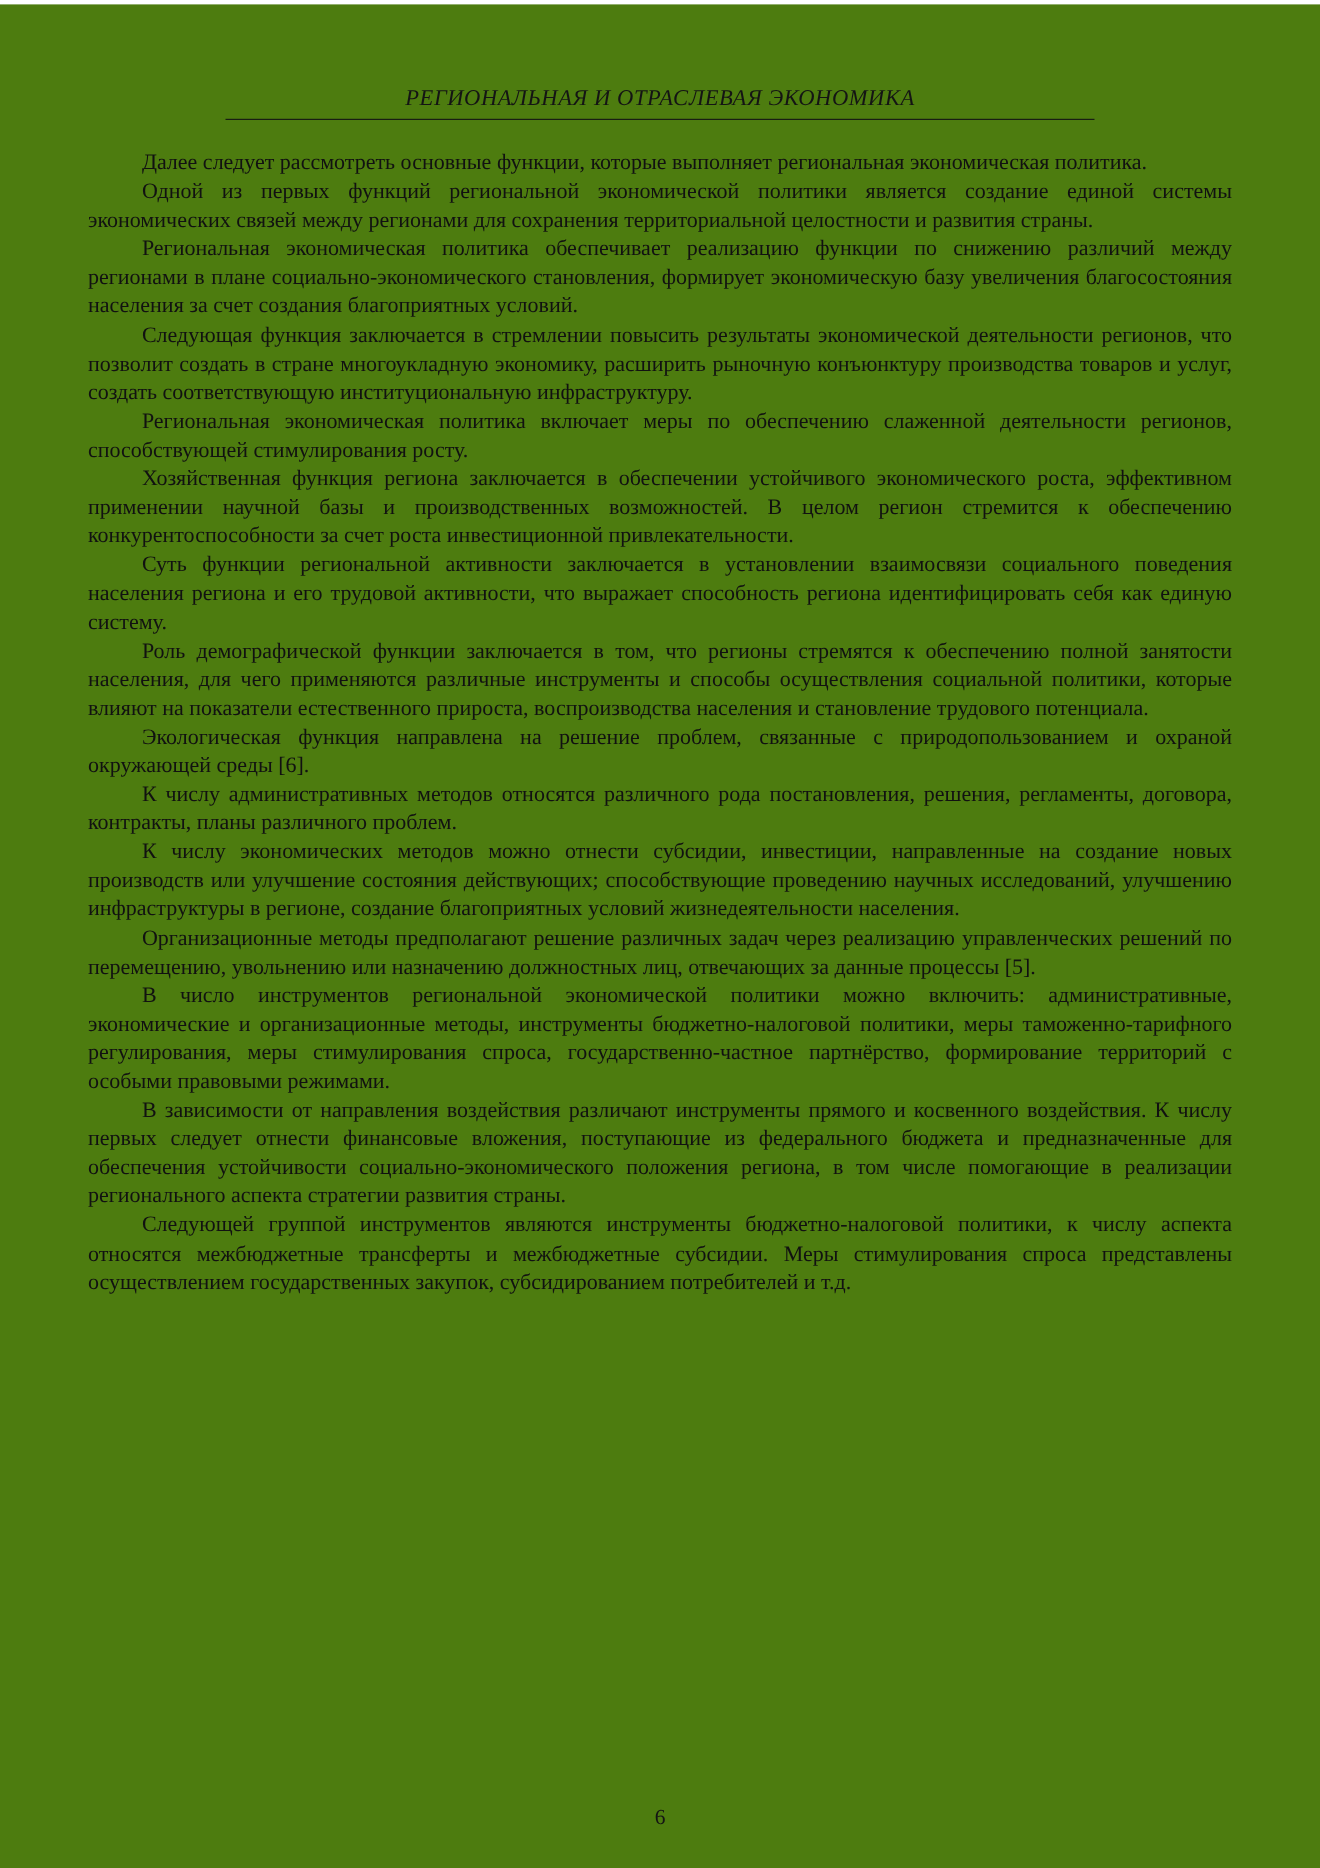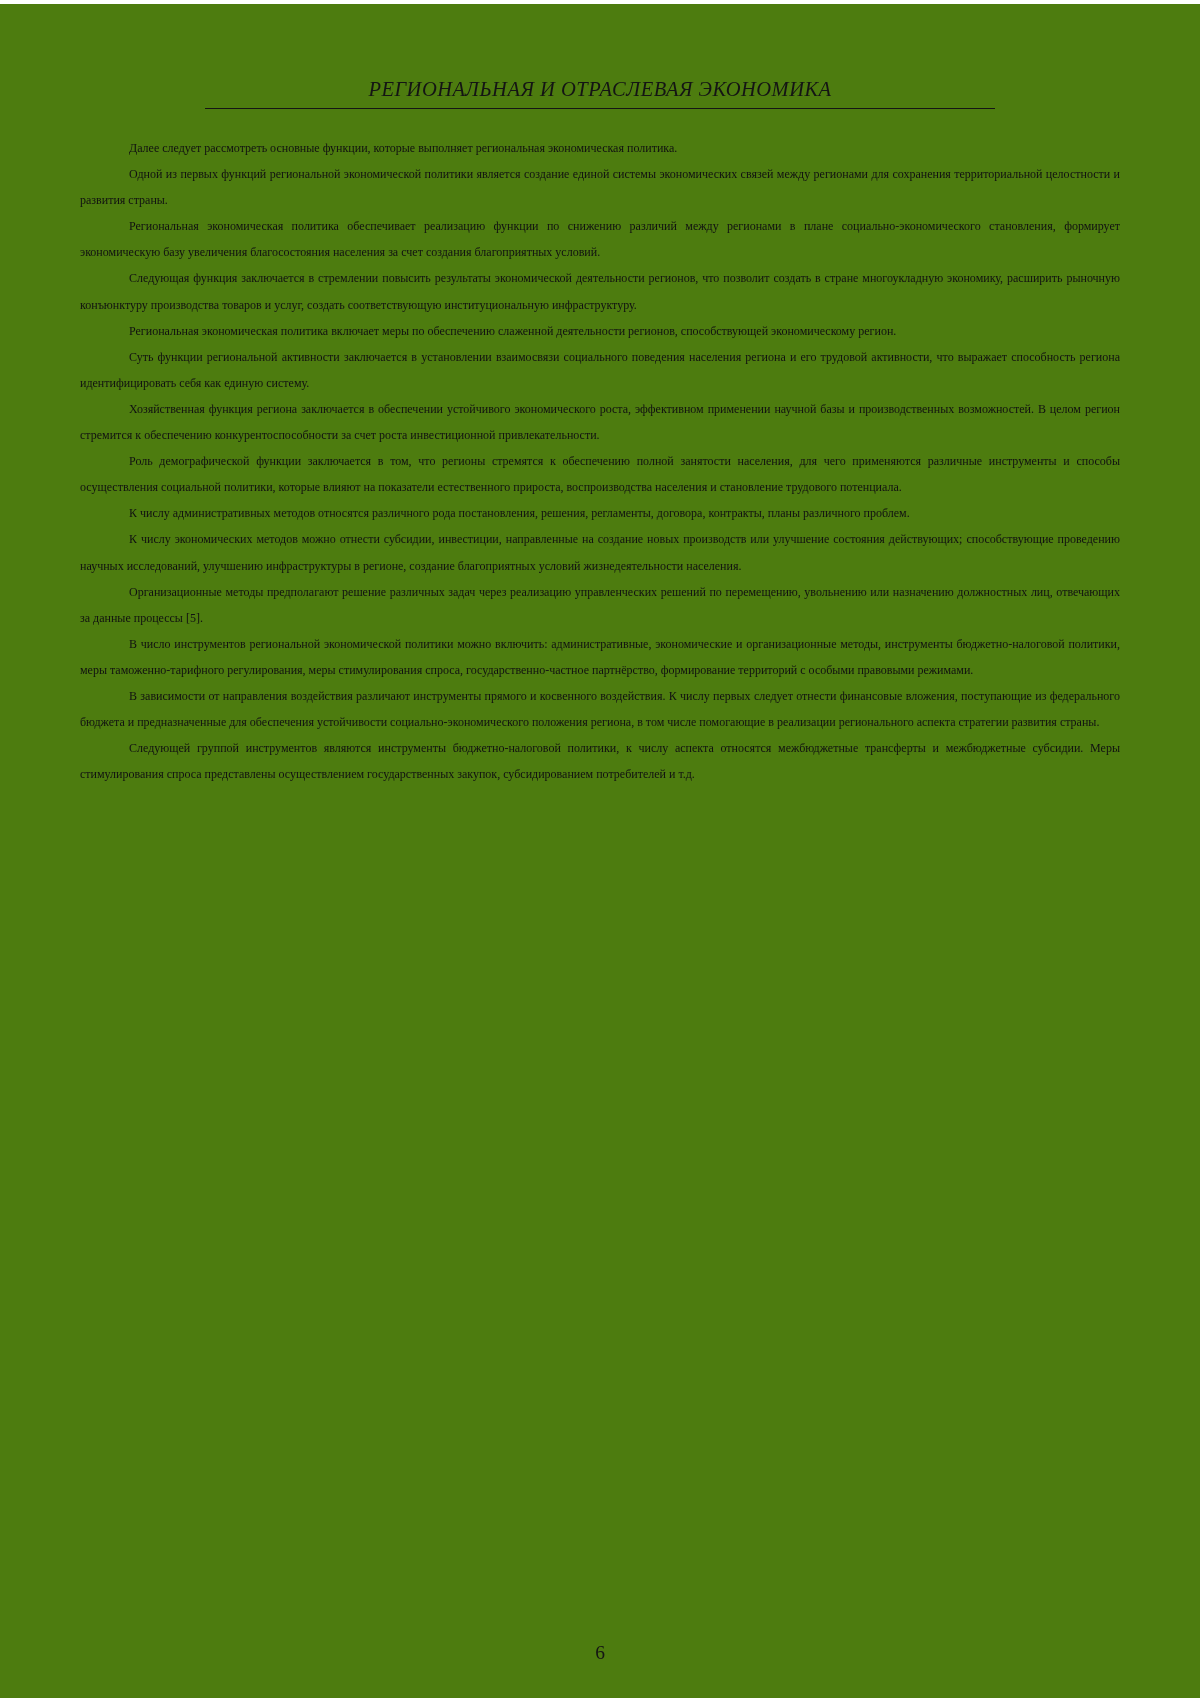--- a/index.html
+++ b/index.html
@@ -29,21 +29,21 @@
   }
   .head-rule {
     width: 790px;
     margin: 7px auto 0 auto;
     border: 0;
     border-top: 1.8px solid #151515;
     height: 0;
   }
   .body-text {
     margin-top: 26px;
-    font-size: 12px;
+    font-size: 20px;
     line-height: 26.1px;
     text-align: justify;
     hyphens: auto;
     -webkit-hyphens: auto;
   }
   .body-text p {
     margin: 0;
     padding: 0;
     text-indent: 49px;
   }
@@ -64,24 +64,25 @@
 
   <div class="running-head">РЕГИОНАЛЬНАЯ И ОТРАСЛЕВАЯ ЭКОНОМИКА</div>
 
   <hr class="head-rule">
 
   <div class="body-text">
     <p>Далее следует рассмотреть основные функции, которые выполняет региональная экономическая политика.</p>
     <p>Одной из первых функций региональной экономической политики является создание единой системы экономических связей между регионами для сохранения территориальной целостности и развития страны.</p>
     <p>Региональная экономическая политика обеспечивает реализацию функции по снижению различий между регионами в плане социально-экономического становления, формирует экономическую базу увеличения благосостояния населения за счет создания благоприятных условий.</p>
     <p>Следующая функция заключается в стремлении повысить результаты экономической деятельности регионов, что позволит создать в стране многоукладную экономику, расширить рыночную конъюнктуру производства товаров и услуг, создать соответствующую институциональную инфраструктуру.</p>
-    <p>Региональная экономическая политика включает меры по обеспечению слаженной деятельности регионов, способствующей экономическому регион.</p>
+    <p>Региональная экономическая политика включает меры по обеспечению слаженной деятельности регионов, способствующей стимулирования росту.</p>
+    <p>Хозяйственная функция региона заключается в обеспечении устойчивого экономического роста, эффективном применении научной базы и производственных возможностей. В целом регион стремится к обеспечению конкурентоспособности за счет роста инвестиционной привлекательности.</p>
     <p>Суть функции региональной активности заключается в установлении взаимосвязи социального поведения населения региона и его трудовой активности, что выражает способность региона идентифицировать себя как единую систему.</p>
-    <p>Хозяйственная функция региона заключается в обеспечении устойчивого экономического роста, эффективном применении научной базы и производственных возможностей. В целом регион стремится к обеспечению конкурентоспособности за счет роста инвестиционной привлекательности.</p>
     <p>Роль демографической функции заключается в том, что регионы стремятся к обеспечению полной занятости населения, для чего применяются различные инструменты и способы осуществления социальной политики, которые влияют на показатели естественного прироста, воспроизводства населения и становление трудового потенциала.</p>
+    <p>Экологическая функция направлена на решение проблем, связанные с природопользованием и охраной окружающей среды [6].</p>
     <p>К числу административных методов относятся различного рода постановления, решения, регламенты, договора, контракты, планы различного проблем.</p>
     <p>К числу экономических методов можно отнести субсидии, инвестиции, направленные на создание новых производств или улучшение состояния действующих; способствующие проведению научных исследований, улучшению инфраструктуры в регионе, создание благоприятных условий жизнедеятельности населения.</p>
     <p>Организационные методы предполагают решение различных задач через реализацию управленческих решений по перемещению, увольнению или назначению должностных лиц, отвечающих за данные процессы [5].</p>
     <p>В число инструментов региональной экономической политики можно включить: административные, экономические и организационные методы, инструменты бюджетно-налоговой политики, меры таможенно-тарифного регулирования, меры стимулирования спроса, государственно-частное партнёрство, формирование территорий с особыми правовыми режимами.</p>
     <p>В зависимости от направления воздействия различают инструменты прямого и косвенного воздействия. К числу первых следует отнести финансовые вложения, поступающие из федерального бюджета и предназначенные для обеспечения устойчивости социально-экономического положения региона, в том числе помогающие в реализации регионального аспекта стратегии развития страны.</p>
     <p>Следующей группой инструментов являются инструменты бюджетно-налоговой политики, к числу аспекта относятся межбюджетные трансферты и межбюджетные субсидии. Меры стимулирования спроса представлены осуществлением государственных закупок, субсидированием потребителей и т.д.</p>
   </div>
 
   <div class="page-number">6</div>
 

